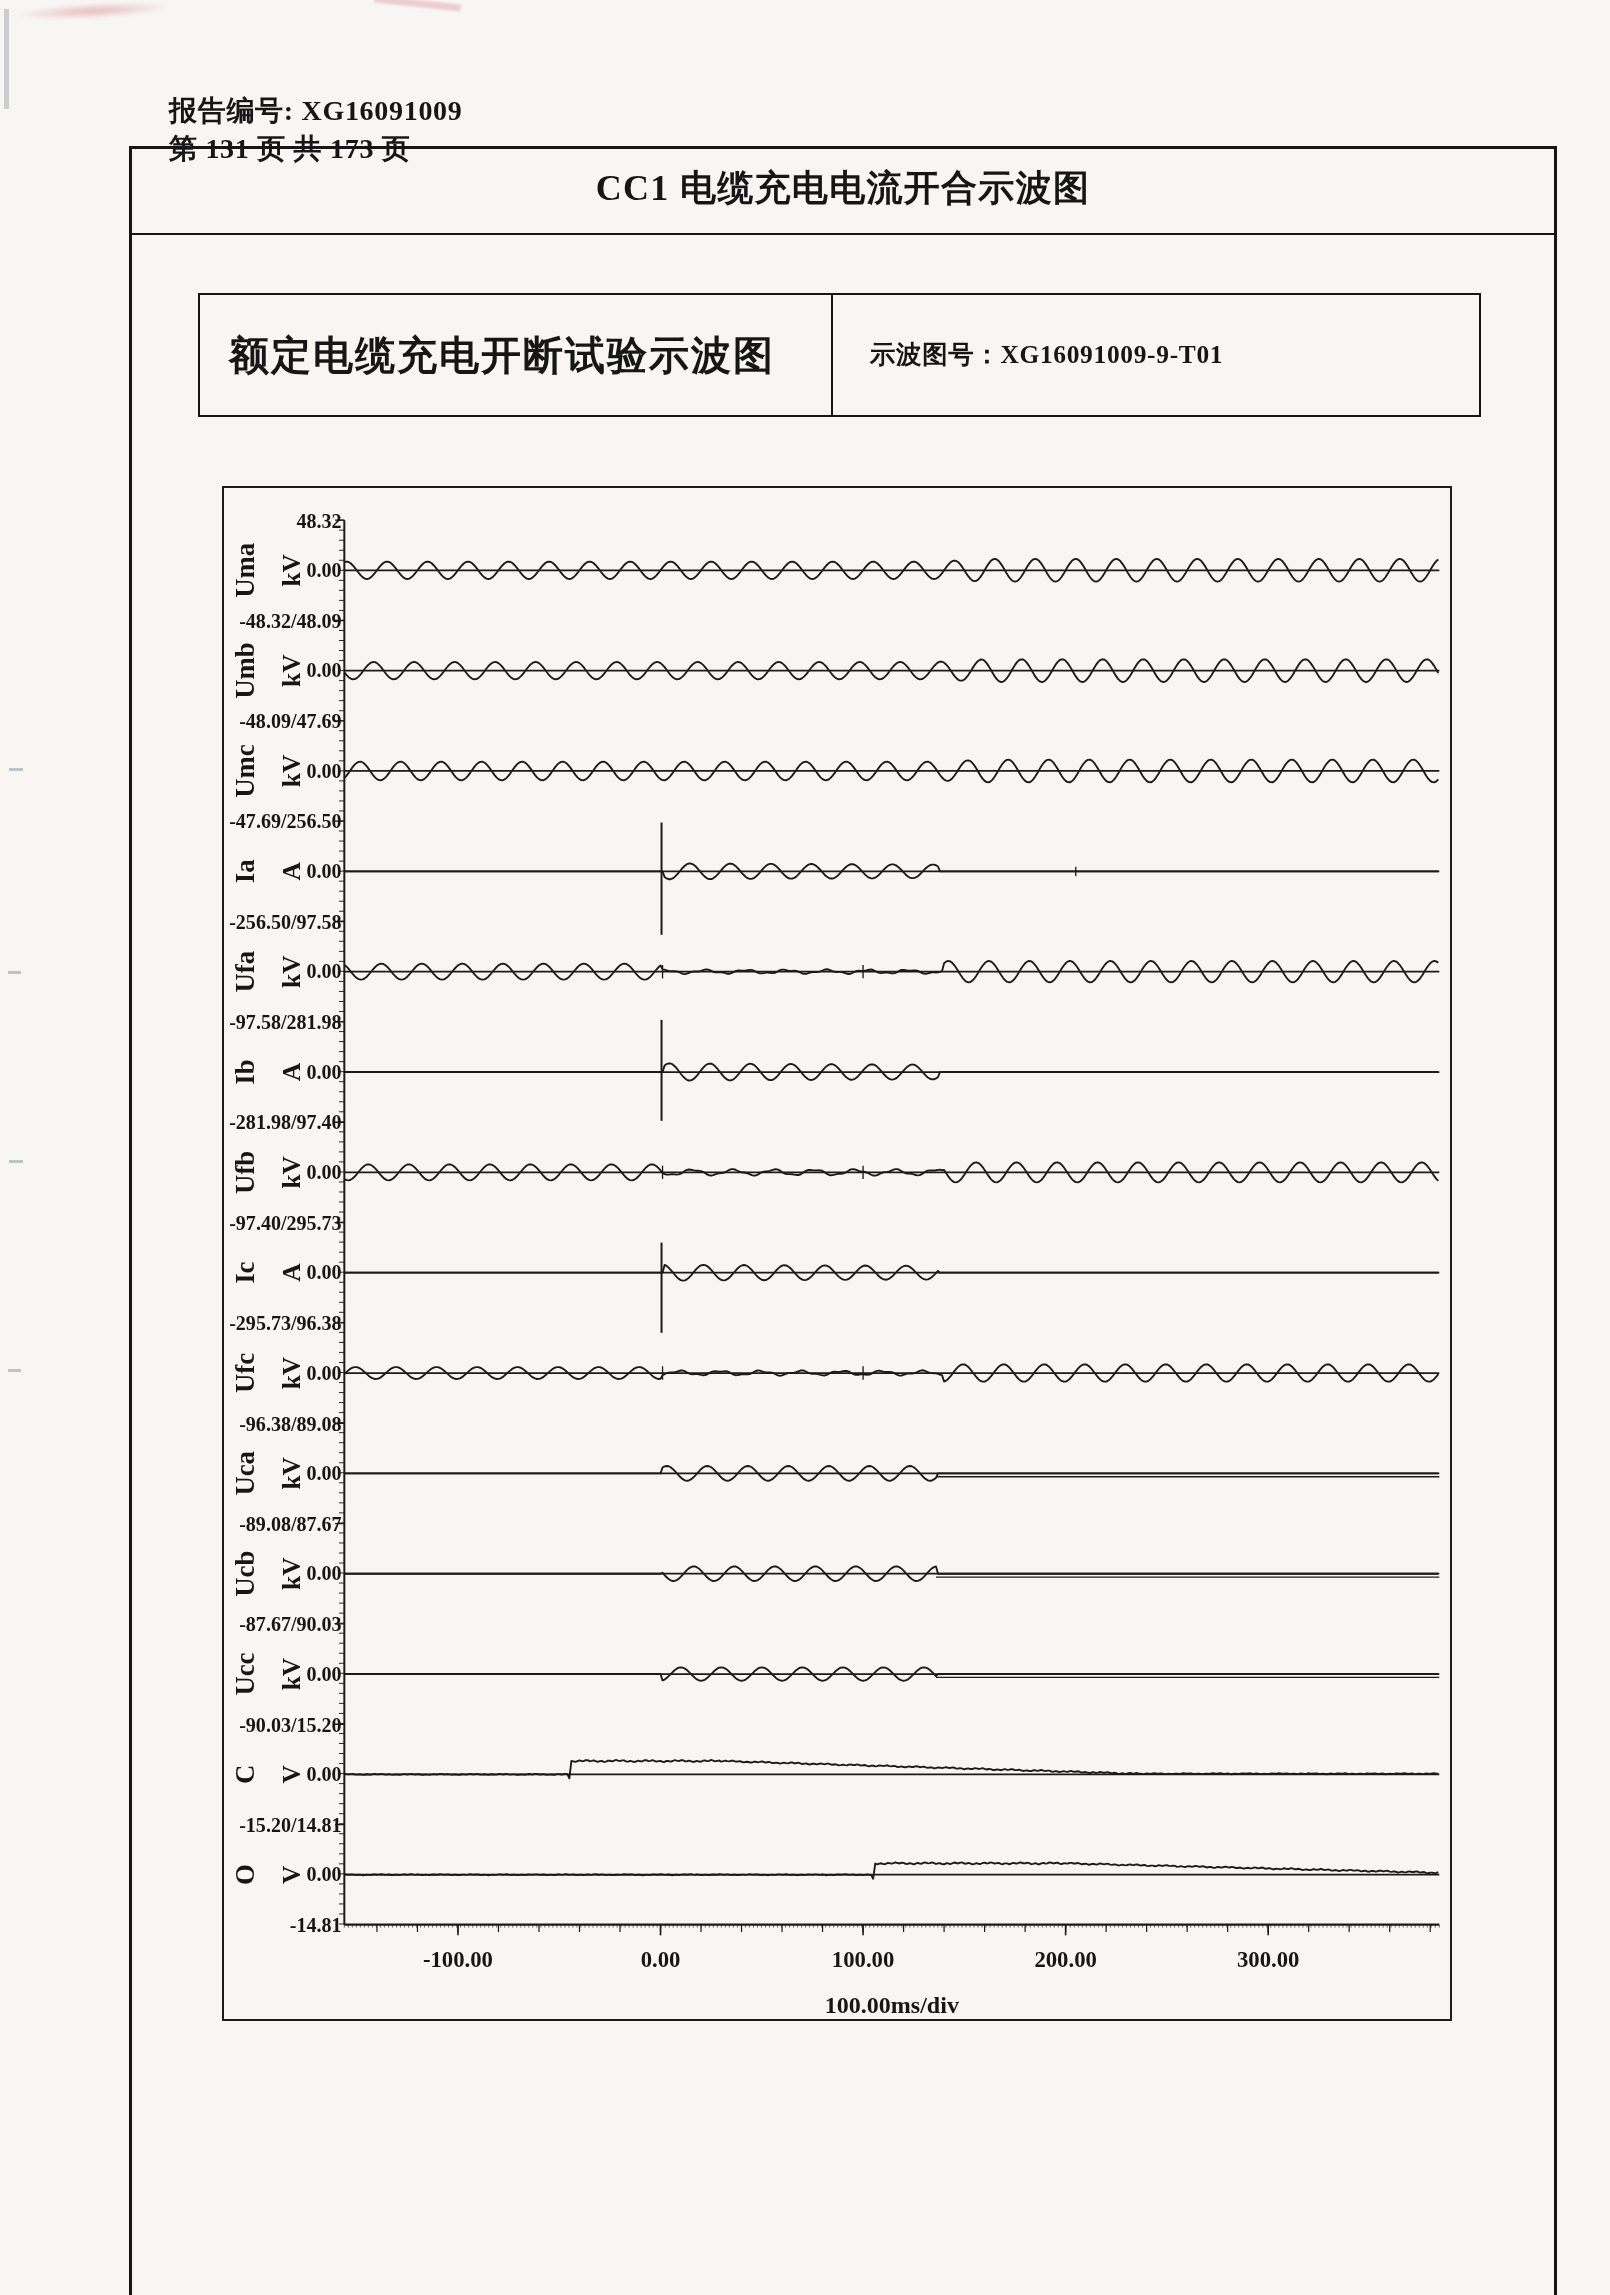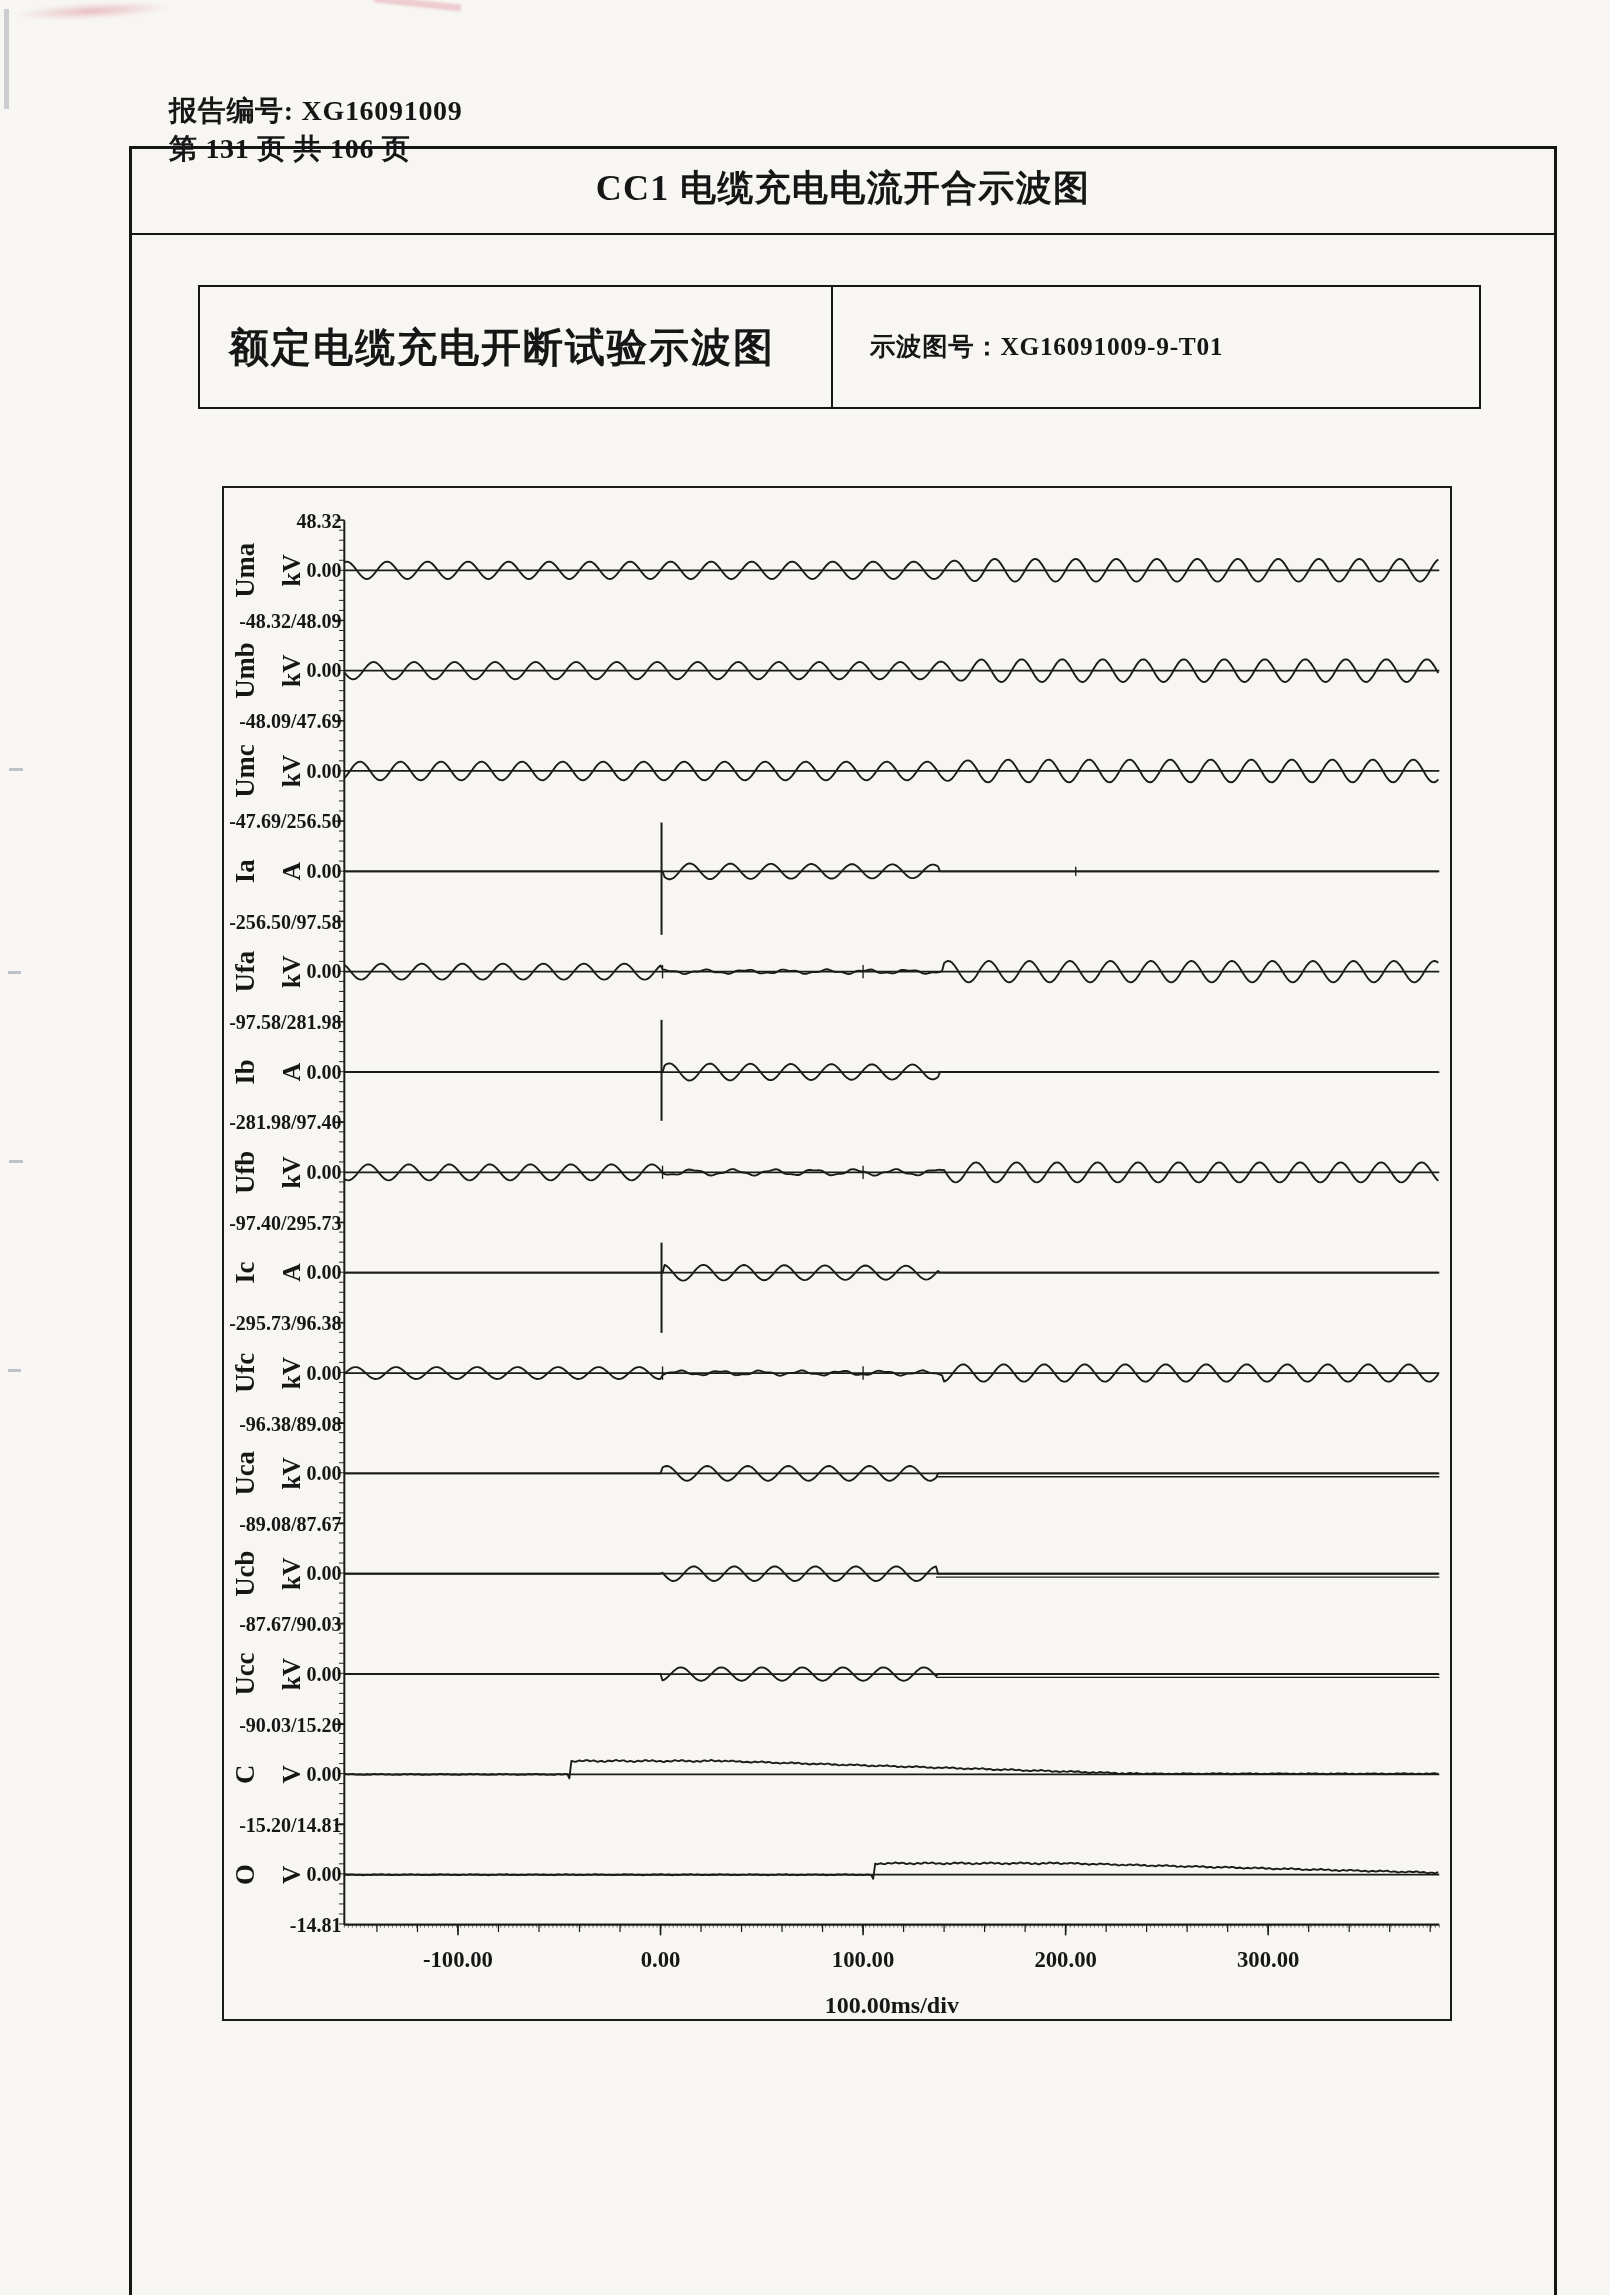--- a/index.html
+++ b/index.html
@@ -5,21 +5,21 @@
   html,body{margin:0;padding:0;background:#e9e8e4;}
   .page{position:relative;width:1611px;height:2295px;background:#f7f6f2;overflow:hidden;
         font-family:"Liberation Serif","DejaVu Serif",serif;color:#161616;}
   .hdr{position:absolute;left:169px;right:86px;top:92px;display:flex;
        justify-content:space-between;font-size:28px;font-weight:700;letter-spacing:0.7px;flex-direction:column;}
   .outer-box{position:absolute;left:129px;top:146px;width:1428px;height:2223px;
              border:3.3px solid #161616;box-sizing:border-box;}
   .doc-title{position:absolute;top:14.7px;left:0;width:100%;text-align:center;
              font-size:36px;font-weight:700;letter-spacing:1.3px;}
   .title-rule{position:absolute;top:84px;left:-3.3px;right:-3.3px;height:2px;background:#161616;}
-  .sub-table{position:absolute;left:66px;top:136px;width:1283px;height:124px;
+  .sub-table{position:absolute;left:66px;top:144px;width:1283px;height:124px;
              border:2.7px solid #161616;box-sizing:border-box;display:flex;}
   .sub-left{width:633px;height:100%;display:flex;align-items:center;padding-left:29px;
             box-sizing:border-box;font-size:40px;font-weight:700;letter-spacing:2px;
             border-right:2px solid #161616;}
   .sub-right{flex:1;display:flex;align-items:center;padding-left:37px;
              box-sizing:border-box;font-size:25.4px;font-weight:600;letter-spacing:0.7px;}
   .chart-box{position:absolute;left:90px;top:337px;width:1226px;height:1531px;
              border:2px solid #1b1b1b;box-sizing:content-box;}
   svg text{font-family:"Liberation Serif","DejaVu Serif",serif;fill:#161616;}
   .art{position:absolute;pointer-events:none;}
@@ -39,21 +39,21 @@
   <div class="art art-pink1"></div>
   <div class="art art-pink2"></div>
   <div class="art art-streak"></div>
   <div class="art art-dash" style="left:9.4px;top:768px;"></div>
   <div class="art art-dash" style="left:8px;top:971px;"></div>
   <div class="art art-dash" style="left:9.4px;top:1160px;"></div>
   <div class="art art-dash" style="left:8px;top:1369px;"></div>
 
   <div class="hdr">
     <div>报告编号: XG16091009</div>
-    <div>第 131 页 共 106 页</div>
+    <div>第 131 页 共 173 页</div>
   </div>
 
   <div class="outer-box">
     <div class="doc-title">CC1 电缆充电电流开合示波图</div>
     <div class="title-rule"></div>
 
     <div class="sub-table">
       <div class="sub-left">额定电缆充电开断试验示波图</div>
       <div class="sub-right">示波图号：XG16091009-9-T01</div>
     </div>

